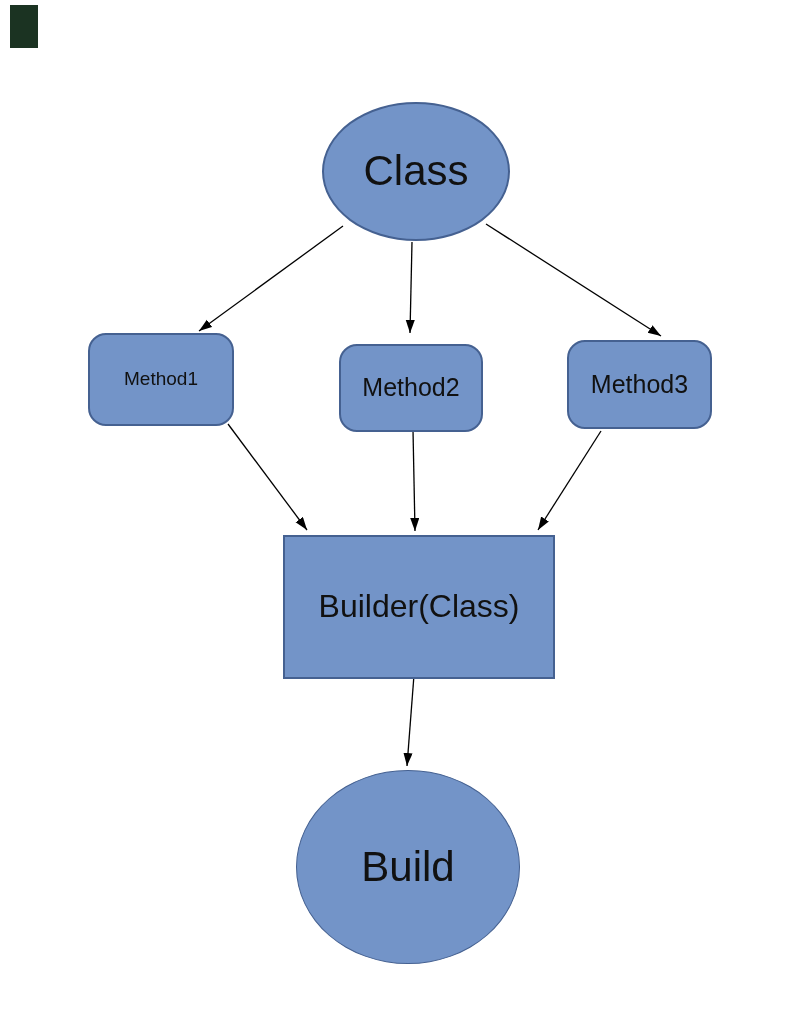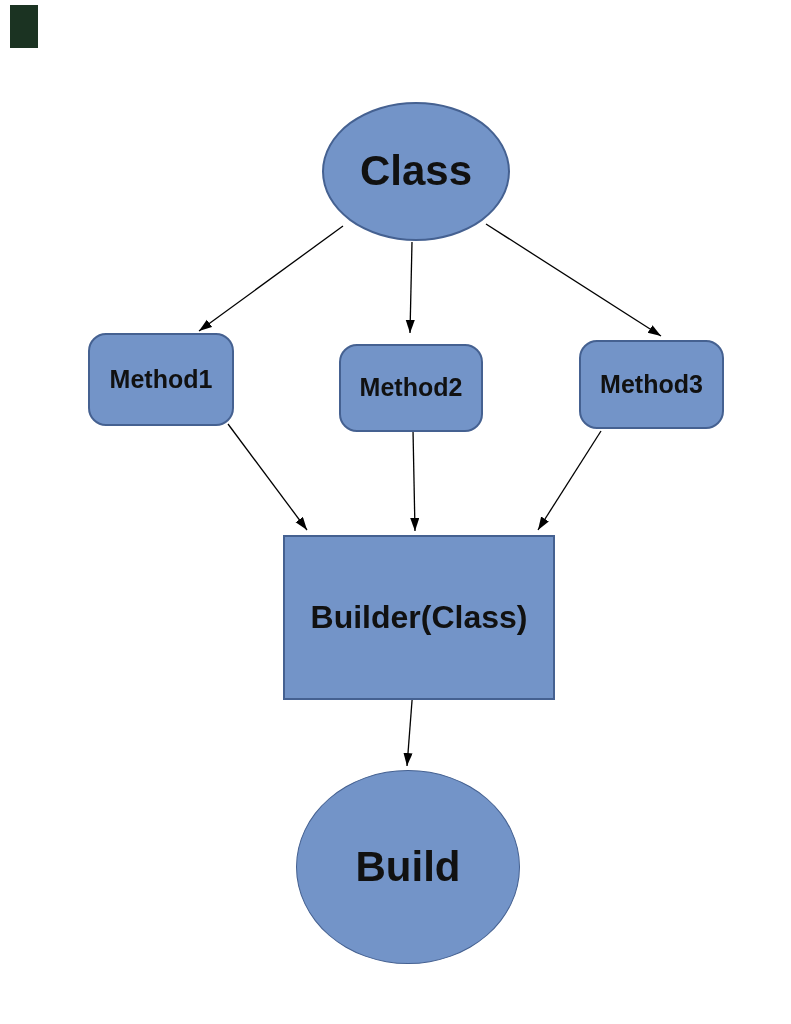--- a/index.html
+++ b/index.html
@@ -11,39 +11,38 @@
     --artifact:#1b3322;
   }
   html,body{margin:0;padding:0;background:var(--bg);}
   .canvas{
     position:relative;
     width:791px;height:1024px;
     background:var(--bg);
     overflow:hidden;
     font-family:"Liberation Sans","DejaVu Sans",sans-serif;
     color:var(--text-color);
-    font-weight:bold;
   }
   .node{
     position:absolute;
     background:var(--node-fill);
     border:2px solid var(--node-stroke);
     display:flex;align-items:center;justify-content:center;
     box-sizing:border-box;
     text-align:center;
     line-height:1.1;
   }
   .ellipse{border-radius:50%;}
   .rounded{border-radius:18px;}
   .rect{border-radius:0;}
   .node-class{left:322px;top:102px;width:188px;height:139px;font-size:42px;}
-  .node-method1{left:88px;top:333px;width:146px;height:93px;font-size:25px;}
+  .node-method1{left:88px;top:333px;width:146px;height:93px;font-size:19px;}
   .node-method2{left:339px;top:344px;width:144px;height:88px;font-size:25px;}
-  .node-method3{left:579px;top:340px;width:145px;height:89px;font-size:25px;}
-  .node-builder{left:283px;top:535px;width:272px;height:165px;font-size:32px;}
+  .node-method3{left:567px;top:340px;width:145px;height:89px;font-size:25px;}
+  .node-builder{left:283px;top:535px;width:272px;height:144px;font-size:32px;}
   .node-build{left:296px;top:770px;width:224px;height:194px;font-size:42px;border-width:1.5px;}
   .edges{
     position:absolute;left:0;top:0;width:791px;height:1024px;
     pointer-events:none;
   }
   .edges line{stroke:var(--arrow-color);stroke-width:1.3;}
   .corner-artifact{
     position:absolute;left:10px;top:5px;width:28px;height:43px;
     background:var(--artifact);
   }

